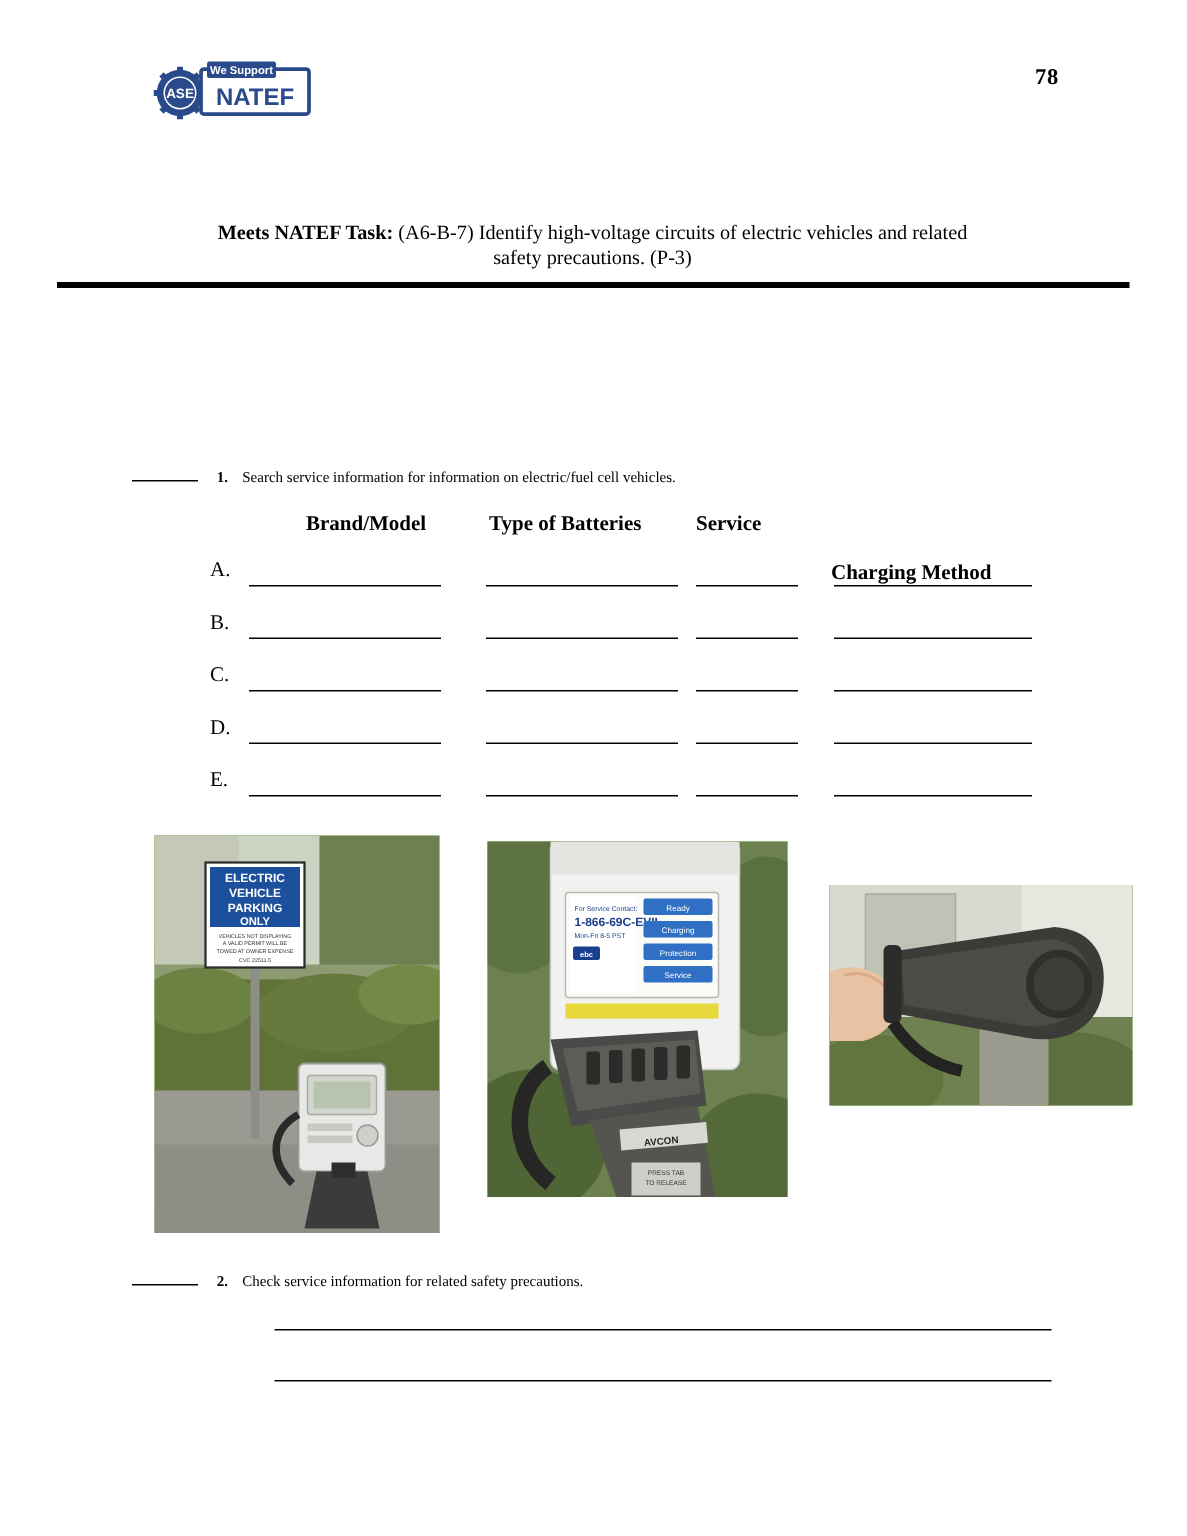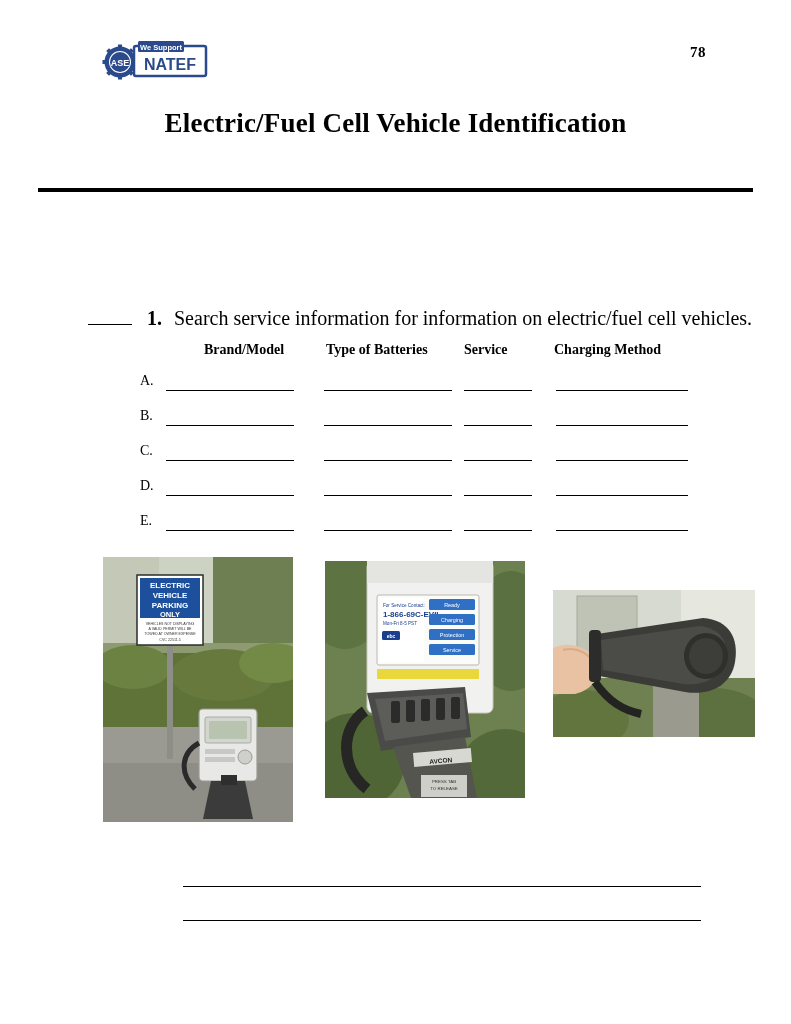--- a/index.html
+++ b/index.html
@@ -94,21 +94,21 @@
   .u-time   { width: 82px; }
   .u-make   { width: 160px; }
   .u-vin    { width: 118px; }
   .gap-sm { display:inline-block; width: 18px; }
   .gap-md { display:inline-block; width: 26px; }
   .eval-nums { letter-spacing: 6px; }
 
   
   .step {
     position: absolute;
-    font-size: 20px;
+    font-size: 10px;
     white-space: nowrap;
   }
   .step-blank {
     display: inline-block;
     width: 44px;
     border-bottom: 1.3px solid #000;
     height: 13px;
     margin-right: 10px;
   }
   .step-num { font-weight: bold; margin-right: 7px; }
@@ -121,21 +121,21 @@
     top: 342px;
     left: 140px;
     width: 600px;
     font-size: 14px;
     font-weight: bold;
   }
   .tbl-head span { position: absolute; top: 0; }
   .h-brand { left: 48px; margin-left: 16px; }
   .h-type  { left: 186px; }
   .h-volt  { left: 324px; }
-  .h-charge{ left: 414px; }
+  .h-charge{ left: 414px; margin-top: 33px; }
 
   .tbl-rows { position: absolute; top: 373px; left: 140px; width: 600px; }
   .tbl-row {
     position: relative;
     height: 35px;
     font-size: 14px;
   }
   .row-letter {
     position: absolute;
     left: 0;
@@ -209,22 +209,26 @@
         </g>
 
         <rect x="36" y="8" width="72" height="30" fill="#ffffff" stroke="#2a4a8c" stroke-width="2.5" rx="2"></rect>
         <rect x="40" y="3" width="46" height="11" fill="#2a4a8c" rx="1.5"></rect>
         <text x="63" y="11.5" font-family="Liberation Sans, sans-serif" font-size="7.5" font-weight="bold" fill="#ffffff" text-anchor="middle">We Support</text>
         <text x="72" y="32" font-family="Liberation Sans, sans-serif" font-size="16" font-weight="bold" fill="#2a4a8c" text-anchor="middle">NATEF</text>
       </g>
     </svg>
   </div>
 
-  <div class="doc-title">Electric/Fuel Cell Vehicle Identification</div>
-
+
+  <div class="natef-line">
+    <b>Meets NATEF Task:</b>
+    <span>(A6-B-7)  Identify high-voltage circuits of electric vehicles and related</span><br>
+    <span>safety precautions.  (P-3)</span>
+  </div>
 
   <div class="rule"></div>
 
 
 
   <div class="step step1">
     <span class="step-blank"></span>
     <span class="step-num">1.</span>
     <span>Search service information for information on electric/fuel cell vehicles.</span>
   </div>
@@ -408,17 +412,22 @@
         <ellipse cx="153" cy="66" rx="22" ry="23" fill="#2f2f2c"></ellipse>
         <ellipse cx="153" cy="66" rx="17" ry="18" fill="#3d3d39"></ellipse>
 
         <rect x="36" y="40" width="12" height="52" rx="4" fill="#2c2c2a"></rect>
 
         <path d="M42 92 C 56 112, 70 120, 88 124" stroke="#232321" stroke-width="8" fill="none"></path>
       </svg>
     </div>
   </div>
 
+  <div class="step step2">
+    <span class="step-blank"></span>
+    <span class="step-num">2.</span>
+    <span>Check service information for related safety precautions.</span>
+  </div>
 
   <div class="answer-line a1"></div>
   <div class="answer-line a2"></div>
 
 </div>
 
 </body></html>

